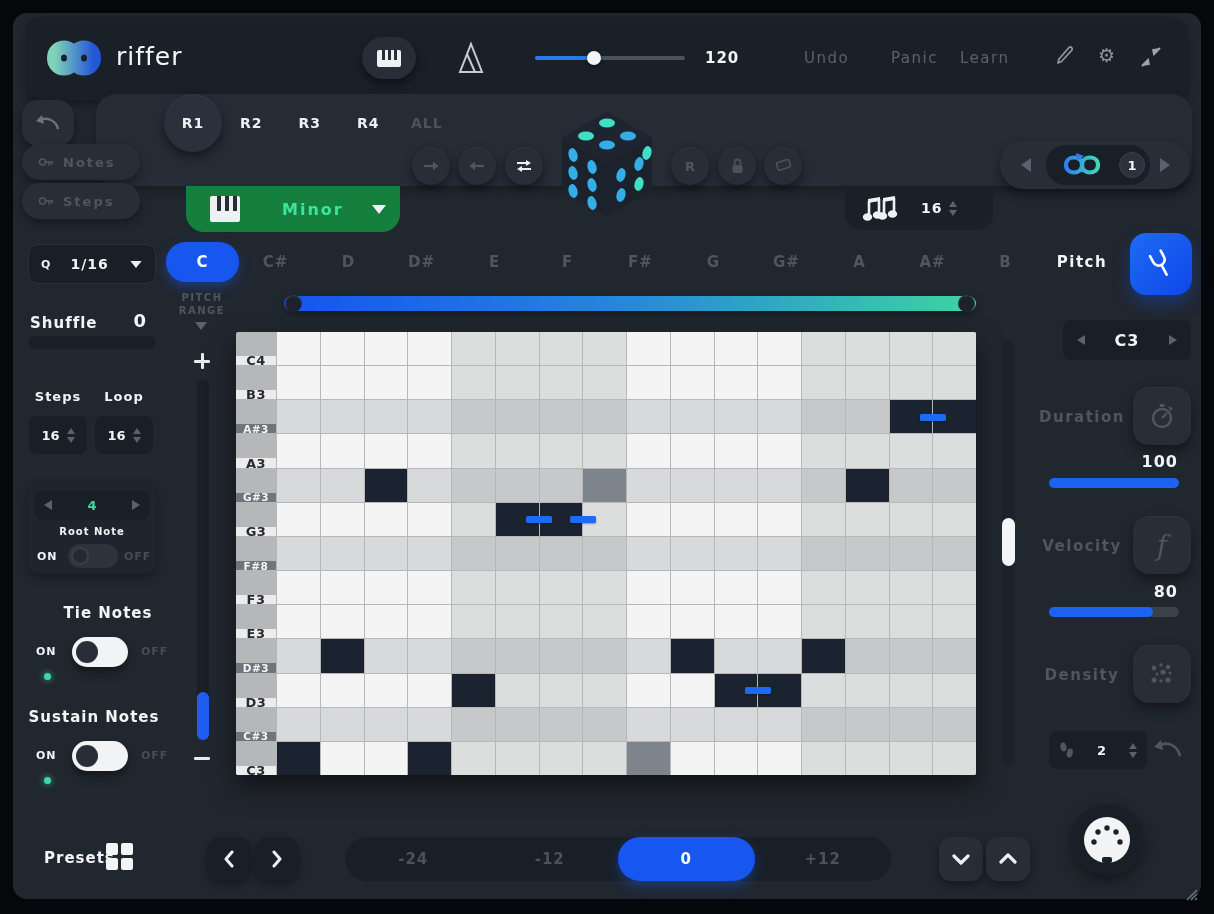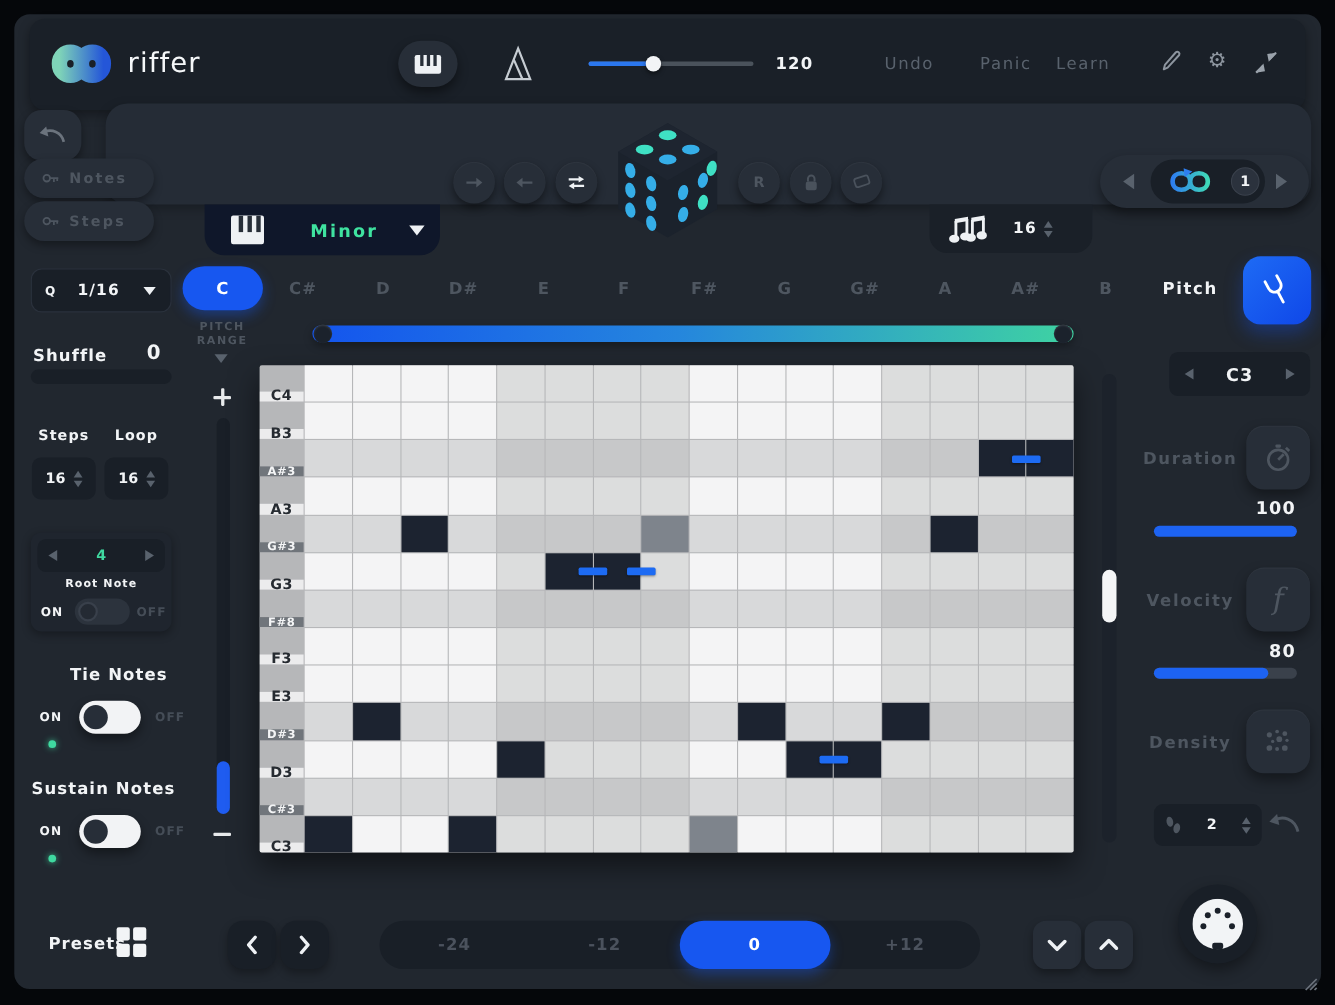--- a/index.html
+++ b/index.html
@@ -38,21 +38,21 @@
   #r-btn{left:671px;top:147px;} #lock-btn{left:718px;top:147px;} #eraser-btn{left:764px;top:147px;}
   #dice{left:559px;top:111px;}
   #loop-ctrl{left:1000px;top:141px;width:190px;height:48px;border-radius:24px;background:#272e38;box-shadow:0 5px 10px rgba(0,0,0,.4);}
   #loop-pill{position:absolute;left:46px;top:4px;width:104px;height:40px;border-radius:20px;background:#191f27;display:flex;align-items:center;}
   #loop-count{position:absolute;right:5px;top:7px;width:26px;height:26px;border-radius:50%;background:#2b323d;border:1px solid #3a414c;color:#f2f4f6;font-size:13px;font-weight:bold;display:flex;align-items:center;justify-content:center;box-sizing:border-box;}
   .tri-left{width:0;height:0;border-top:7px solid transparent;border-bottom:7px solid transparent;border-right:10px solid #59626d;}
   .tri-right{width:0;height:0;border-top:7px solid transparent;border-bottom:7px solid transparent;border-left:10px solid #59626d;}
   #loop-prev{left:1021px;top:158px;} #loop-next{left:1160px;top:158px;}
 
   
-  #scale-tab{left:186px;top:186px;width:214px;height:46px;background:#0f172a;border-radius:0 0 18px 18px;display:flex;align-items:center;}
+  #scale-tab{left:186px;top:186px;width:214px;height:46px;background:#15803d;border-radius:0 0 18px 18px;display:flex;align-items:center;}
   #scale-name{position:absolute;left:96px;color:#3fe3a0;font-size:16px;font-weight:bold;letter-spacing:2px;}
   .dd-arrow{width:0;height:0;border-left:7px solid transparent;border-right:7px solid transparent;border-top:9px solid #eef1f4;}
   #scale-dd{position:absolute;left:186px;}
   #beat-tab{left:845px;top:186px;width:148px;height:44px;background:#1a2028;border-radius:0 0 16px 16px;display:flex;align-items:center;}
   #beat-value{position:absolute;left:76px;color:#f2f4f6;font-size:14px;font-weight:bold;letter-spacing:1px;}
   .mini-stepper{display:inline-flex;flex-direction:column;gap:3px;}
   .mini-stepper .up{width:0;height:0;border-left:4.5px solid transparent;border-right:4.5px solid transparent;border-bottom:6px solid #59626d;}
   .mini-stepper .dn{width:0;height:0;border-left:4.5px solid transparent;border-right:4.5px solid transparent;border-top:6px solid #59626d;}
 
   
@@ -242,20 +242,27 @@
   <div id="steps-lock" class="abs lock-pill">
     <svg width="16" height="14" viewBox="0 0 16 14">
       <circle cx="4.5" cy="7" r="3" fill="none" stroke="#4e5660" stroke-width="1.6"></circle>
       <line x1="7.5" y1="7" x2="15" y2="7" stroke="#4e5660" stroke-width="1.6"></line>
       <line x1="11" y1="7" x2="11" y2="10.5" stroke="#4e5660" stroke-width="1.6"></line>
       <line x1="14" y1="7" x2="14" y2="9.5" stroke="#4e5660" stroke-width="1.6"></line>
     </svg>
     <span>Steps</span>
   </div>
 
+  <div id="rack-tabs" class="abs">
+      <div class="rtab active">R1</div>
+      <div class="rtab">R2</div>
+      <div class="rtab">R3</div>
+      <div class="rtab">R4</div>
+      <div class="rtab dim">ALL</div>
+    </div>
 
   <div id="shift-right-btn" class="abs circle-btn">
     <svg width="16" height="12" viewBox="0 0 16 12">
       <line x1="1" y1="6" x2="11" y2="6" stroke="#4e5660" stroke-width="2.2"></line>
         <polygon points="10,1.5 15.5,6 10,10.5" fill="#4e5660"></polygon>
     </svg>
   </div>
   <div id="shift-left-btn" class="abs circle-btn">
     <svg width="16" height="12" viewBox="0 0 16 12">
       <line x1="5" y1="6" x2="15" y2="6" stroke="#4e5660" stroke-width="2.2"></line>

